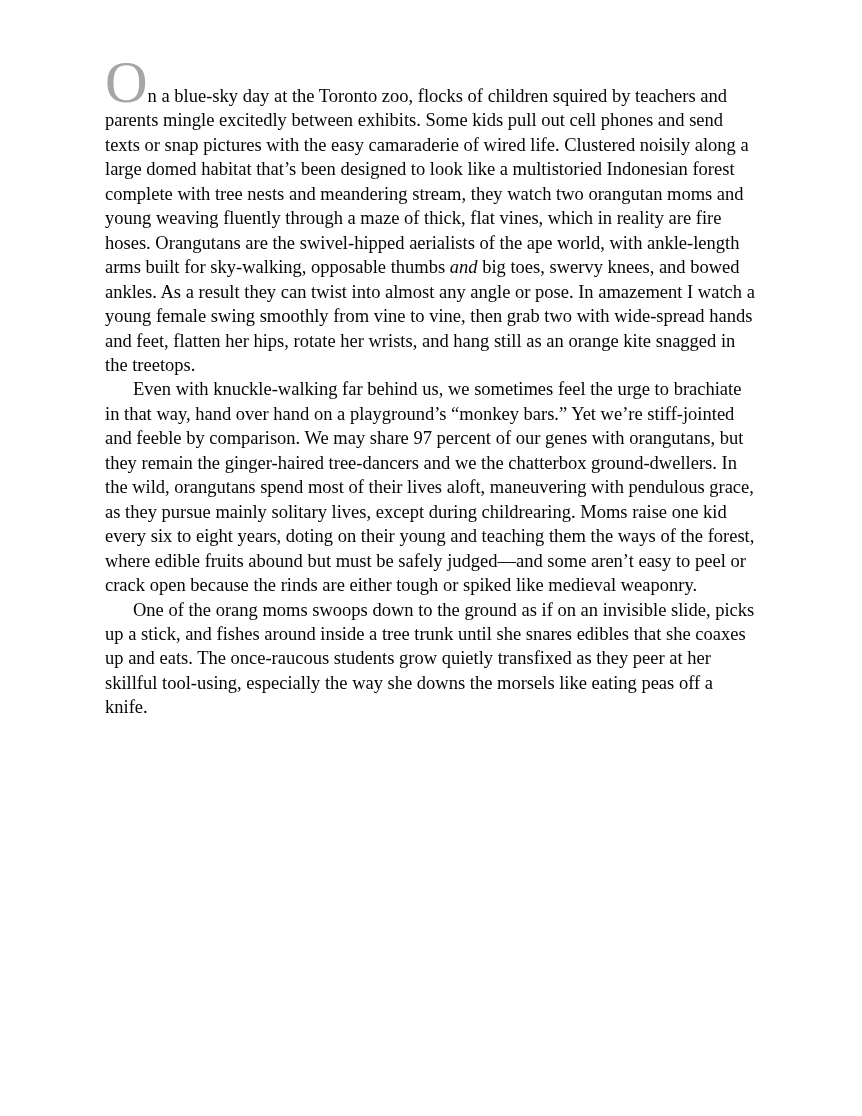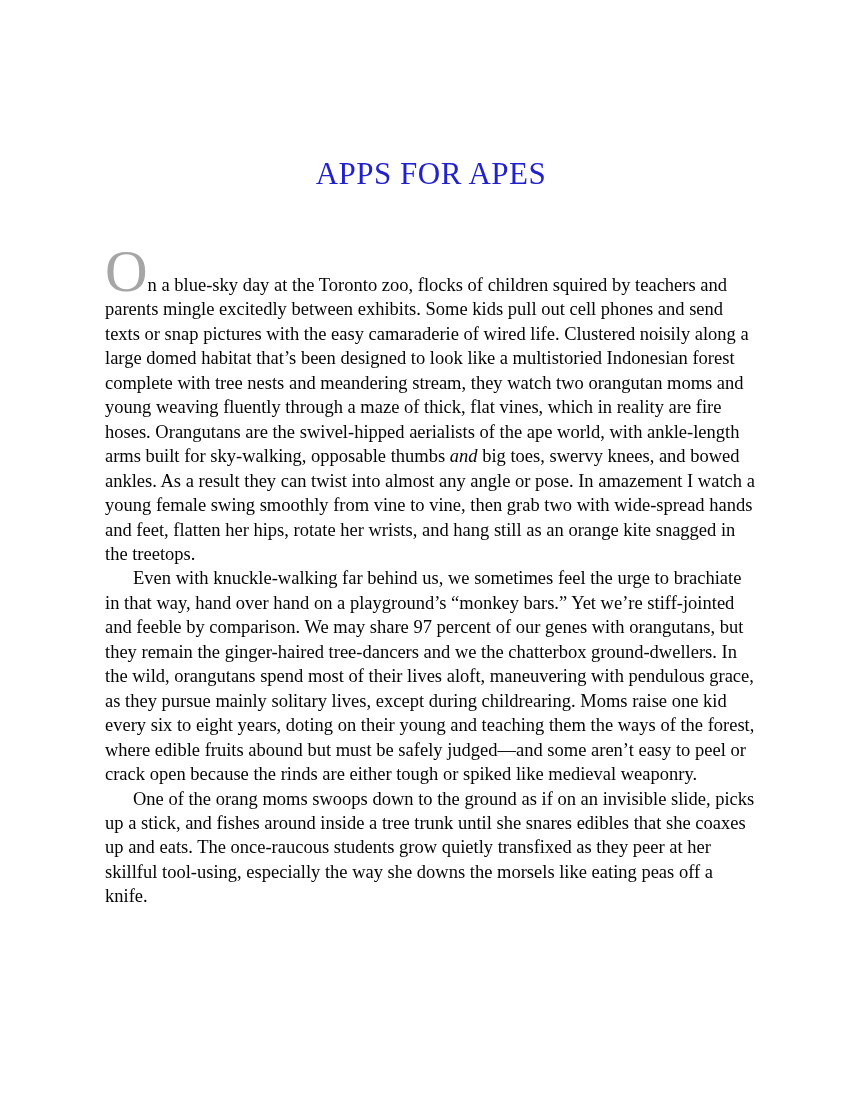--- a/index.html
+++ b/index.html
@@ -50,21 +50,20 @@
   }
   em {
     font-style: italic;
   }
 </style>
 </head>
 <body>
 
 <div class="page">
 
-  <h1 class="title" style="color: rgb(34, 34, 205);">APPS FOR APES</h1>
 
   <p class="para first"><span class="dropcap" style="color: rgb(166, 166, 166);">O</span><span>n a blue-sky day at the Toronto zoo, flocks of children squired by teachers and parents mingle excitedly between exhibits. Some kids pull out cell phones and send texts or snap pictures with the easy camaraderie of wired life. Clustered noisily along a large domed habitat that’s been designed to look like a multistoried Indonesian forest complete with tree nests and meandering stream, they watch two orangutan moms and young weaving fluently through a maze of thick, flat vines, which in reality are fire hoses. Orangutans are the swivel-hipped aerialists of the ape world, with ankle-length arms built for sky-walking, opposable thumbs </span><em>and</em><span> big toes, swervy knees, and bowed ankles. As a result they can twist into almost any angle or pose. In amazement I watch a young female swing smoothly from vine to vine, then grab two with wide-spread hands and feet, flatten her hips, rotate her wrists, and hang still as an orange kite snagged in the treetops.</span></p>
 
   <p class="para indent">Even with knuckle-walking far behind us, we sometimes feel the urge to brachiate in that way, hand over hand on a playground’s “monkey bars.” Yet we’re stiff-jointed and feeble by comparison. We may share 97 percent of our genes with orangutans, but they remain the ginger-haired tree-dancers and we the chatterbox ground-dwellers. In the wild, orangutans spend most of their lives aloft, maneuvering with pendulous grace, as they pursue mainly solitary lives, except during childrearing. Moms raise one kid every six to eight years, doting on their young and teaching them the ways of the forest, where edible fruits abound but must be safely judged—and some aren’t easy to peel or crack open because the rinds are either tough or spiked like medieval weaponry.</p>
 
   <p class="para indent">One of the orang moms swoops down to the ground as if on an invisible slide, picks up a stick, and fishes around inside a tree trunk until she snares edibles that she coaxes up and eats. The once-raucous students grow quietly transfixed as they peer at her skillful tool-using, especially the way she downs the morsels like eating peas off a knife.</p>
 
 </div>
 
 </body></html>

